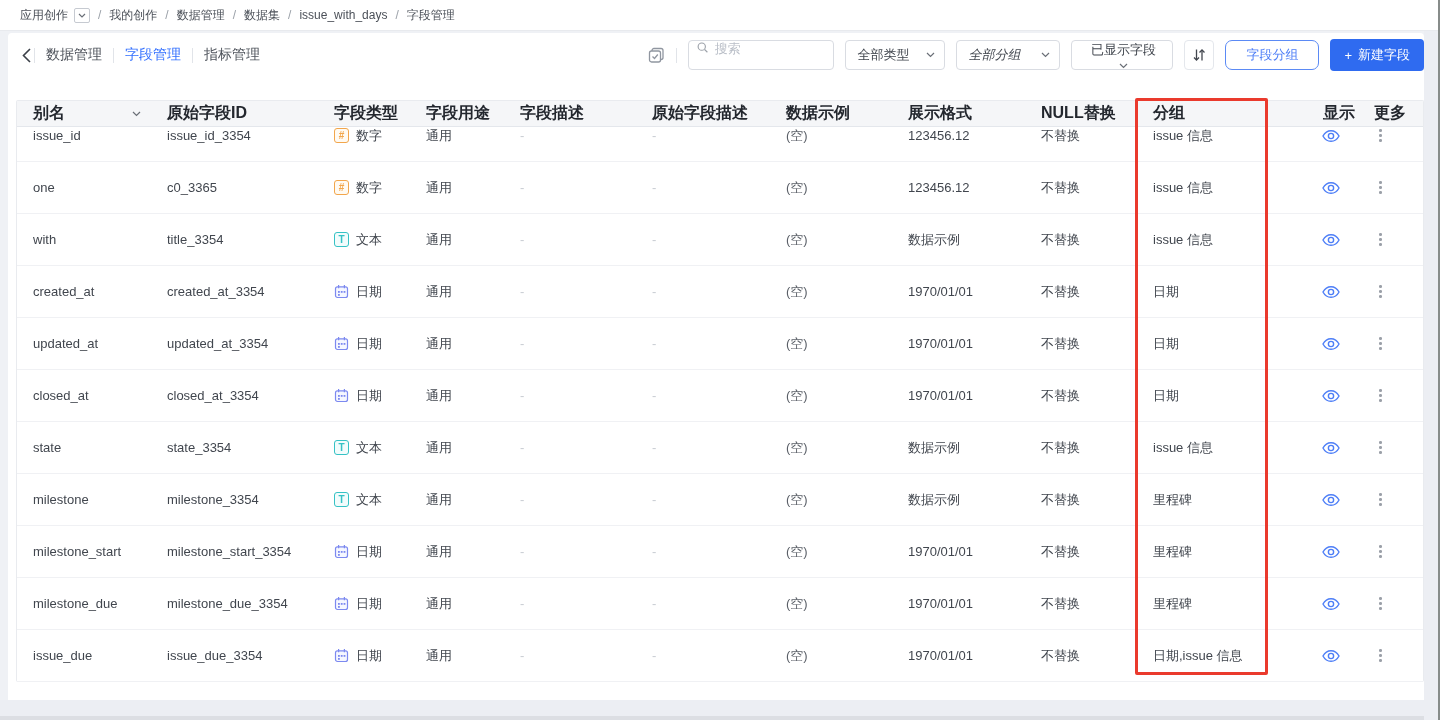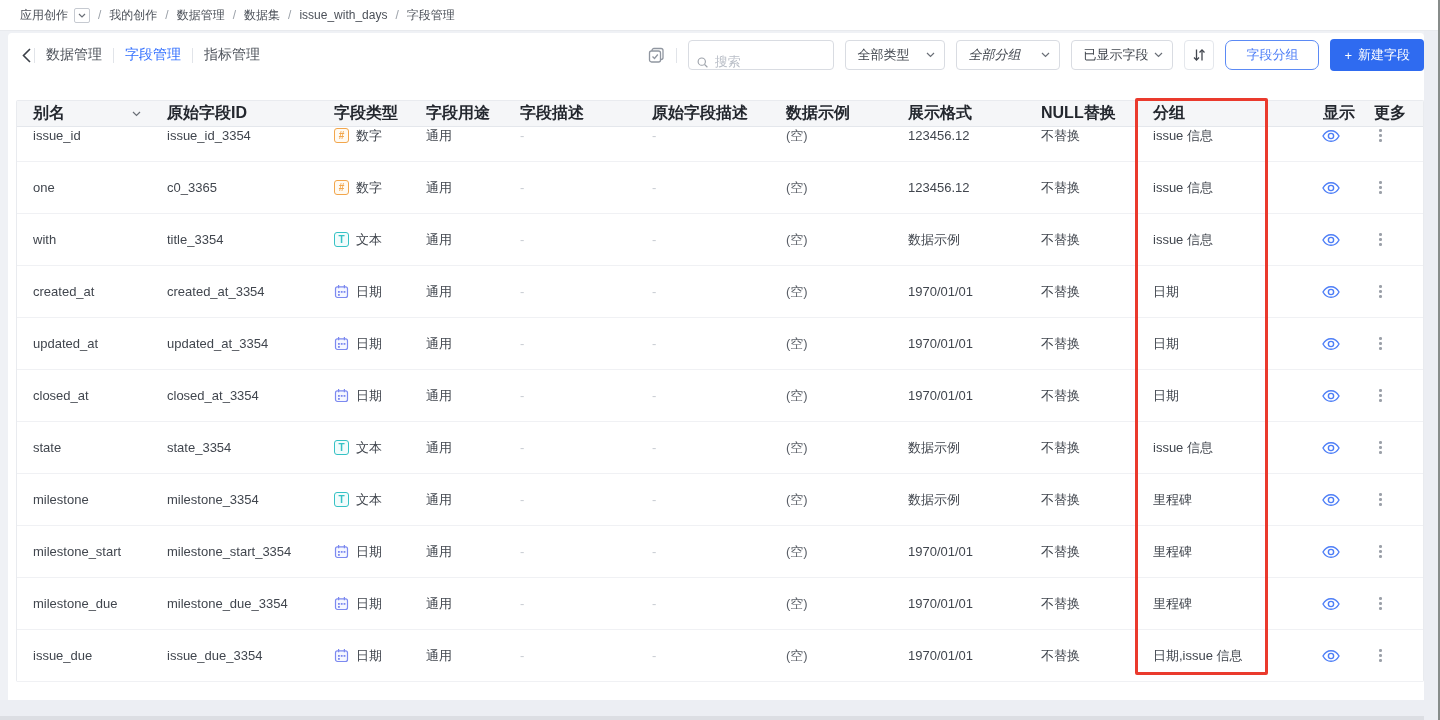--- a/index.html
+++ b/index.html
@@ -34,33 +34,33 @@
   }
   .tb-left { display:flex; align-items:center; gap:3px;justify-content:space-between; }
   .back-btn { display:flex; align-items:center; cursor:pointer; }
   .vdiv { width:1px; height:15px; background:#e1e4e9; }
   .tab { font-size:14px; color:#4f545c; padding:0 8px; cursor:pointer; white-space:nowrap; }
   .tab.active { color:#3370ff; }
   .tb-right { margin-left:auto; display:flex; align-items:center; gap:11px; }
   .ms-icon { display:flex; align-items:center; }
   .search-box {
     width:146px; height:30px; border:1px solid #d9dce2; border-radius:4px;
-    display:flex; align-items:flex-end; padding:0 8px; gap:6px; background:#fff;
+    display:flex; align-items:flex-start; padding:0 8px; gap:6px; background:#fff;
   }
   .search-box input {
     border:none; outline:none; width:100%; font-size:13px;
     font-family:inherit; color:#41464e; background:transparent;
   }
   .search-box input::placeholder { color:#b9bec7; }
   .select {
     height:30px; border:1px solid #d9dce2; border-radius:4px; background:#fff;
     display:flex; align-items:center; justify-content:space-between;
     padding:0 9px 0 11px; font-size:13px; color:#41464e; cursor:pointer; white-space:nowrap;
   }
-  .sel-type { width:100px; } .sel-group { width:104px;font-style:italic; } .sel-shown { width:102px; }
+  .sel-type { width:100px; } .sel-group { width:104px;font-style:italic; } .sel-shown { width:102px;flex-direction:column; }
   .sort-btn {
     width:30px; height:30px; border:1px solid #e4e7ec; border-radius:4px; background:#fff;
     display:flex; align-items:center; justify-content:center; cursor:pointer;
   }
   .btn-outline {
     height:30px; padding:0 20px; border:1px solid #5b8af5; border-radius:7px;
     background:#fff; color:#4d7ef7; font-size:13px; display:flex; align-items:center; cursor:pointer; white-space:nowrap;
   }
   .btn-primary {
     height:32px; padding:0 14px; border:none; border-radius:4px;

